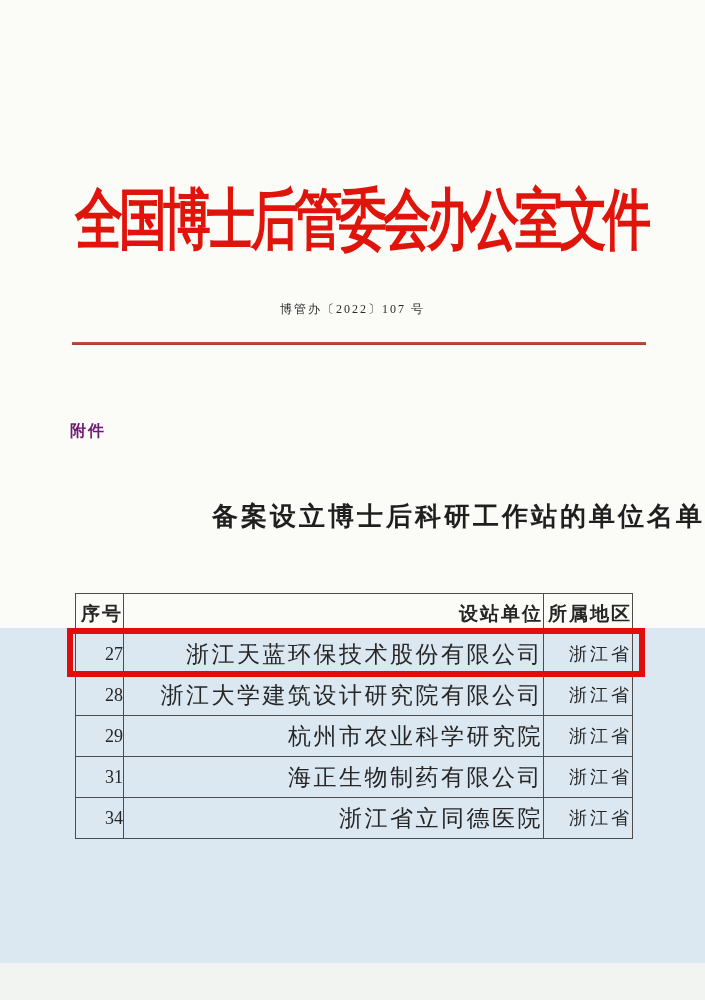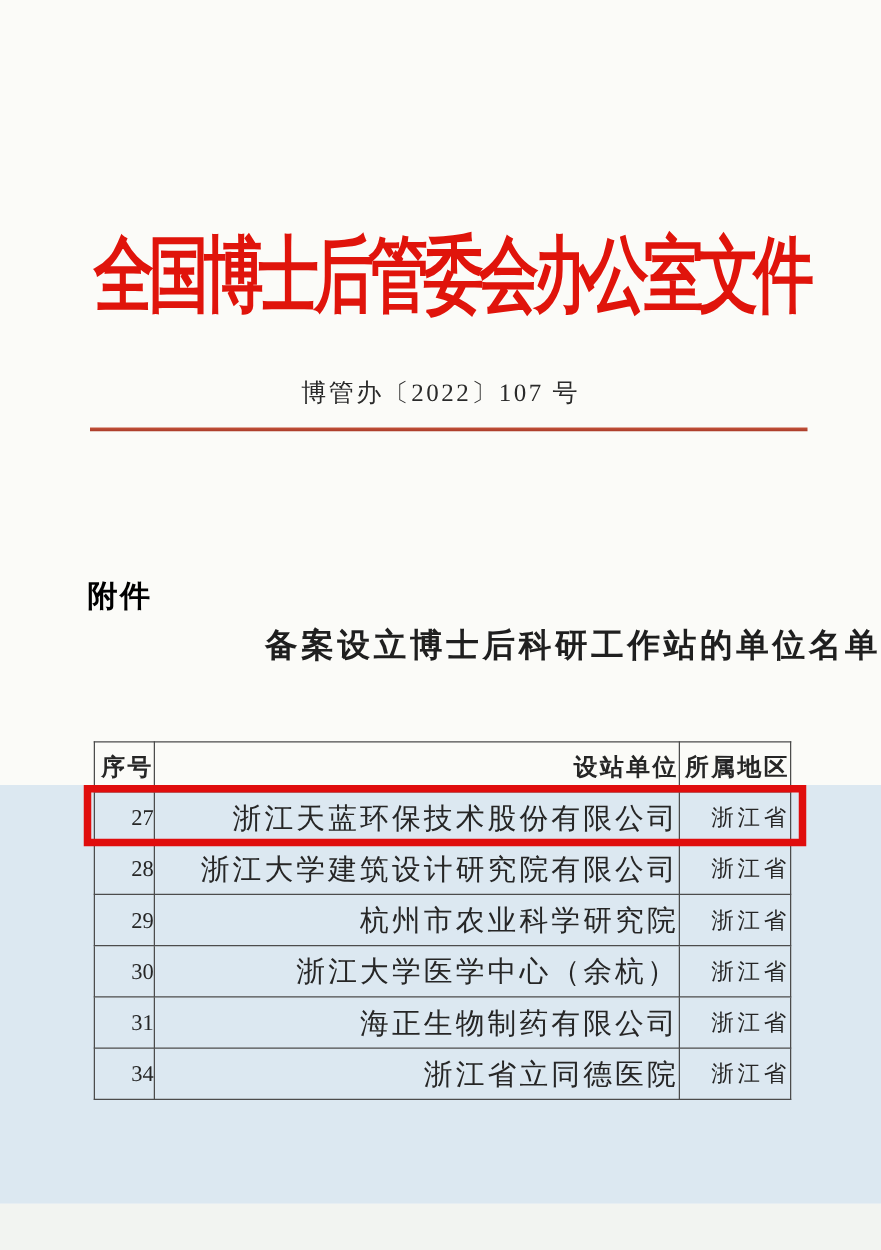--- a/index.html
+++ b/index.html
@@ -48,44 +48,43 @@
     transform-origin: top center;
     font-family: "Liberation Serif", "DejaVu Serif", serif;
   }
 
   .doc-number {
     position: absolute;
     left: 0;
     top: 301px;
     width: 705px;
     text-align: center;
-    font-size: 20px;
+    font-size: 12px;
     letter-spacing: 2px;
     color: #2a2a2a;
   }
 
   .red-line {
     position: absolute;
     left: 72px;
     top: 342px;
     width: 574px;
     height: 3px;
     background: linear-gradient(#c4543c, #a93a28);
   }
 
   .attachment {
     position: absolute;
     left: 70px;
     top: 421px;
-    font-size: 24px;
+    font-size: 16px;
     font-weight: 700;
     letter-spacing: 2px;
-    color: #000000;
+    color: #701a75;
     font-family: "Liberation Sans", "DejaVu Sans", sans-serif;
-    margin-top: 40px;
   }
 
   .table-title {
     position: absolute;
     left: 0;
     top: 499px;
     width: 705px;
     text-align: right;
     font-size: 26px;
     font-weight: 700;
@@ -170,25 +169,20 @@
         <td class="cell-no">28</td>
         <td class="cell-unit">浙江大学建筑设计研究院有限公司</td>
         <td class="cell-region">浙江省</td>
       </tr>
       <tr>
         <td class="cell-no">29</td>
         <td class="cell-unit">杭州市农业科学研究院</td>
         <td class="cell-region">浙江省</td>
       </tr>
       <tr>
-        <td class="cell-no">30</td>
-        <td class="cell-unit">浙江大学医学中心（余杭）</td>
-        <td class="cell-region">浙江省</td>
-      </tr>
-      <tr>
         <td class="cell-no">31</td>
         <td class="cell-unit">海正生物制药有限公司</td>
         <td class="cell-region">浙江省</td>
       </tr>
       <tr>
         <td class="cell-no">34</td>
         <td class="cell-unit">浙江省立同德医院</td>
         <td class="cell-region">浙江省</td>
       </tr>
     </tbody>

